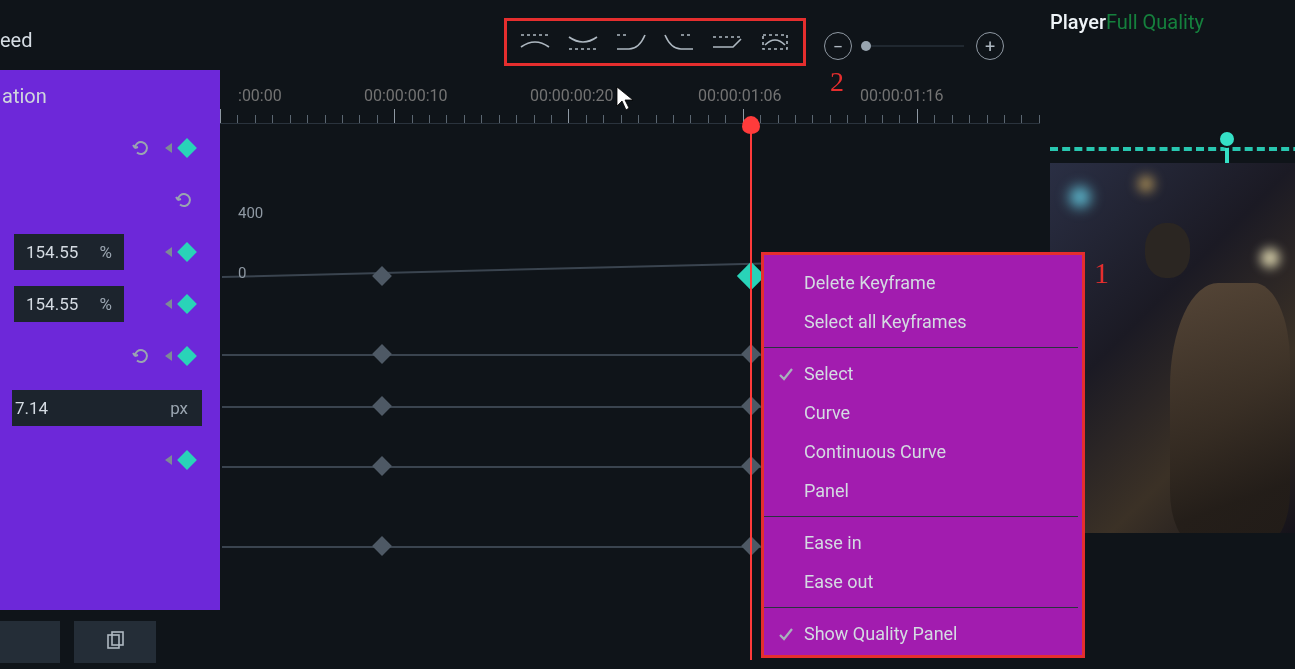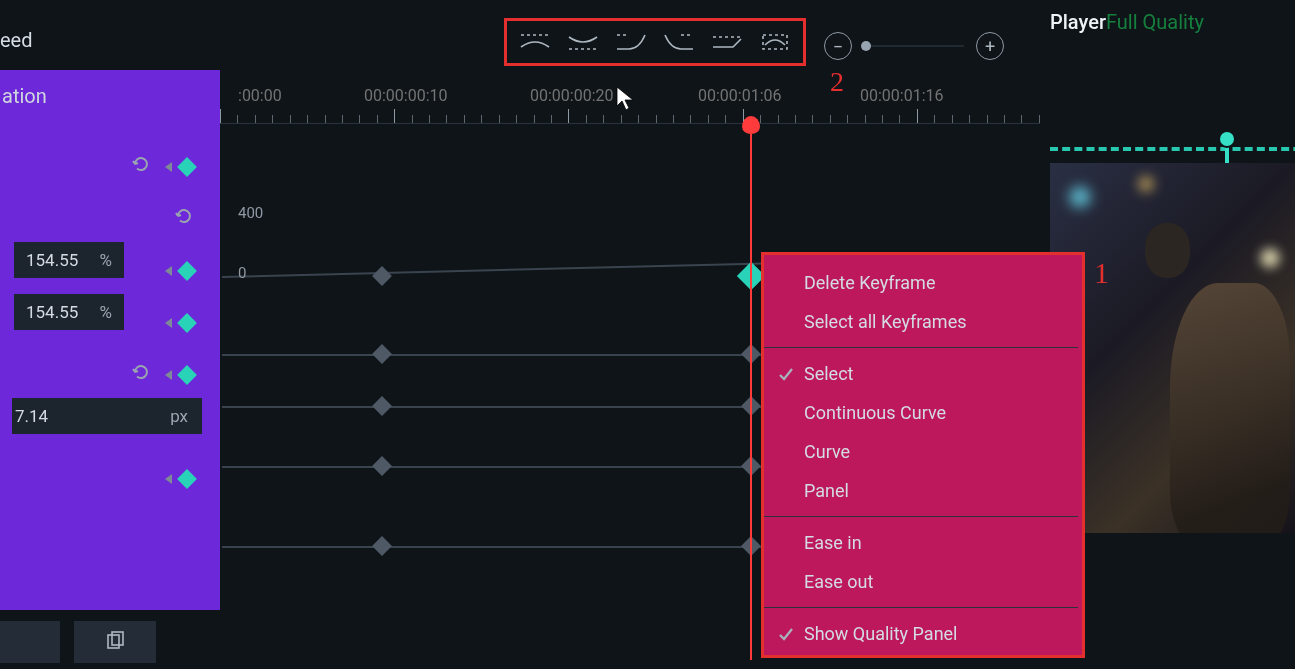--- a/index.html
+++ b/index.html
@@ -196,21 +196,21 @@
   .prop-panel-header {
     padding: 14px 0 14px 2px;
     font-size: 20px;
     color: #cfd6dd;
   }
 
   .prop-row {
     position: relative;
     height: 52px;
     display: flex;
-    align-items: flex-end;
+    align-items: center;
     justify-content: flex-end;
     padding-right: 26px;
     gap: 14px;
   }
   .val-box {
     position: absolute;
     left: 14px;
     width: 110px;
     height: 36px;
     background: #1c242d;
@@ -361,21 +361,21 @@
     font-size: 15px;
     color: #8f99a3;
   }
 
   
   .ctx-menu {
     position: absolute;
     left: 761px;
     top: 252px;
     width: 324px;
-    background: #be185d;
+    background: #a21caf;
     border: 3px solid #e52e2e;
     padding: 8px 4px 2px 0;
     z-index: 40;
   }
   .ctx-item {
     position: relative;
     padding: 9px 20px 9px 40px;
     font-size: 18px;
     color: #d4dbe2;
     cursor: pointer;
@@ -643,22 +643,22 @@
     </svg>
 </div>
 
 <div class="ctx-menu" id="ctxmenu">
     <div class="ctx-item"><span>Delete Keyframe</span></div>
     <div class="ctx-item"><span>Select all Keyframes</span></div>
     <div class="ctx-sep"></div>
     <div class="ctx-item"><span class="ctx-check"><svg viewBox="0 0 16 16">
           <polyline points="2,9 6,13 14,3"></polyline>
         </svg></span><span>Select</span></div>
+    <div class="ctx-item"><span>Curve</span></div>
     <div class="ctx-item"><span>Continuous Curve</span></div>
-    <div class="ctx-item"><span>Curve</span></div>
     <div class="ctx-item"><span>Panel</span></div>
     <div class="ctx-sep"></div>
     <div class="ctx-item"><span>Ease in</span></div>
     <div class="ctx-item"><span>Ease out</span></div>
     <div class="ctx-sep"></div>
     <div class="ctx-item"><span class="ctx-check"><svg viewBox="0 0 16 16">
           <polyline points="2,9 6,13 14,3"></polyline>
         </svg></span><span>Show Quality Panel</span></div>
   </div>
 <div class="annot-1">1</div>

